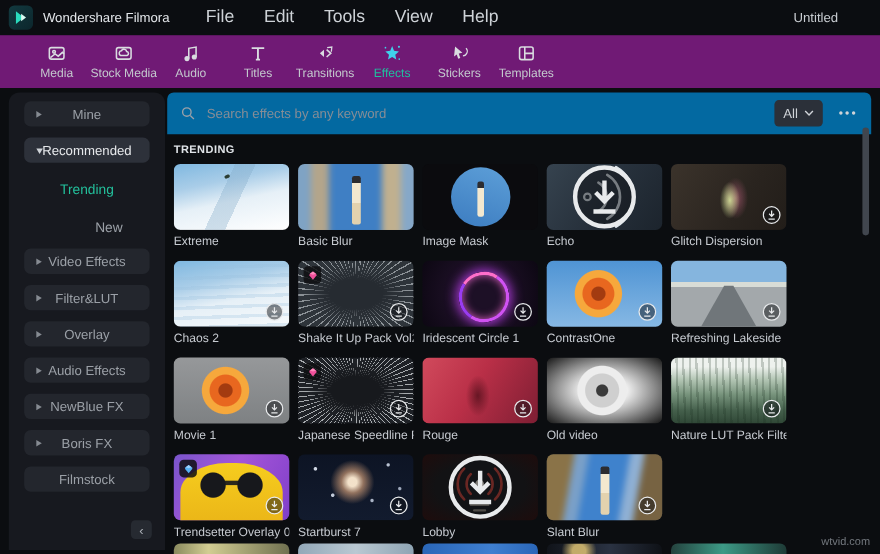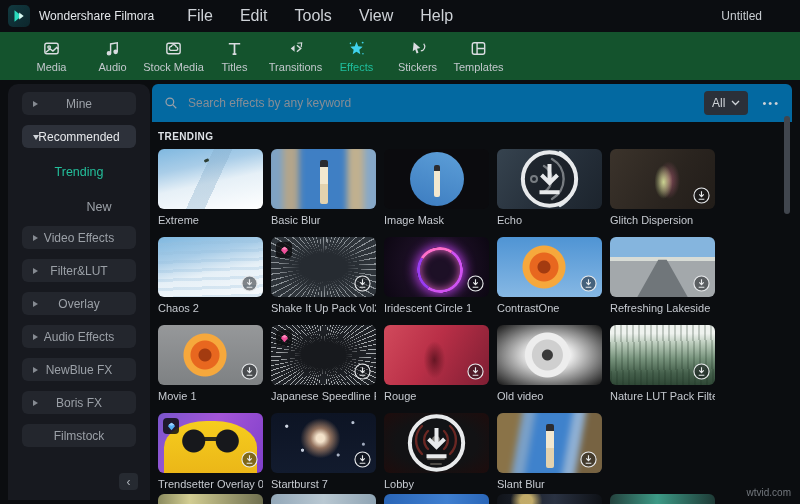--- a/index.html
+++ b/index.html
@@ -11,21 +11,21 @@
   .titlebar { position:absolute; left:0; top:0; width:800px; height:32px; background:#0b0d11;
               display:flex; align-items:center; }
   .logo { width:22px; height:22px; margin-left:8px; border-radius:5px;
           background:linear-gradient(135deg,#123a40,#0c262c); display:flex; align-items:center; justify-content:center; }
   .app-title { margin-left:9px; font-size:12px; color:#e3e6ea; }
   .menus { display:flex; gap:27px; margin-left:33px; }
   .menus span { font-size:16px; color:#ced2d7; cursor:default; }
   .doc-title { margin-left:auto; margin-right:38px; font-size:12px; color:#c8ccd1; }
 
   
-  .tabbar { position:absolute; left:0; top:32px; width:800px; height:48px; background:#14532d;
+  .tabbar { position:absolute; left:0; top:32px; width:800px; height:48px; background:#701a75;
             display:flex; align-items:center; padding-left:21px; }
   .tab { min-width:61px; height:42px; display:flex; flex-direction:column; align-items:center;
          justify-content:center; gap:3px; cursor:pointer; }
   .tab svg { width:19px; height:19px; stroke:#d9dce0; fill:none; stroke-width:1.5; }
   .tab .tlabel { font-size:11px; color:#c3c8cd; white-space:nowrap; }
   .tab.active .tlabel { color:#1fbf9e; }
   .tab.active svg { stroke:#3fd2ec; }
 
   
   .main { position:absolute; left:0; top:80px; width:800px; height:424px; background:#0b0d10; }
@@ -203,32 +203,32 @@
   <div class="tab">
     <svg viewBox="0 0 20 20">
       <rect x="3" y="4.5" width="14" height="11" rx="2"></rect>
       <circle cx="7.5" cy="8.5" r="1.3"></circle>
       <path d="M4 14 l4.5-3.5 3 2.2 4-3.7 1.5 1.4"></path>
     </svg>
     <span class="tlabel">Media</span>
   </div>
   <div class="tab">
     <svg viewBox="0 0 20 20">
+      <rect x="3" y="4.5" width="14" height="11" rx="2"></rect>
+      <path d="M7 12 a2.3 2.3 0 0 1 .8-4.4 a2.6 2.6 0 0 1 5 .7 a1.9 1.9 0 0 1 .4 3.7 Z"></path>
+    </svg>
+    <span class="tlabel">Stock Media</span>
+  </div>
+  <div class="tab">
+    <svg viewBox="0 0 20 20">
       <path d="M8 15 V5.2 L15 4 V13.5"></path>
       <circle cx="6.3" cy="15" r="1.7" fill="#d9dce0"></circle>
       <circle cx="13.3" cy="13.5" r="1.7" fill="#d9dce0"></circle>
     </svg>
     <span class="tlabel">Audio</span>
-  </div>
-  <div class="tab">
-    <svg viewBox="0 0 20 20">
-      <rect x="3" y="4.5" width="14" height="11" rx="2"></rect>
-      <path d="M7 12 a2.3 2.3 0 0 1 .8-4.4 a2.6 2.6 0 0 1 5 .7 a1.9 1.9 0 0 1 .4 3.7 Z"></path>
-    </svg>
-    <span class="tlabel">Stock Media</span>
   </div>
   <div class="tab">
     <svg viewBox="0 0 20 20">
       <path d="M4 5 H16 M10 5 V16 M8 16 H12" stroke-width="1.8"></path>
     </svg>
     <span class="tlabel">Titles</span>
   </div>
   <div class="tab">
     <svg viewBox="0 0 20 20">
       <path d="M9 6.5 L5 10 L9 13.5 Z" fill="#d9dce0" stroke="none"></path>

